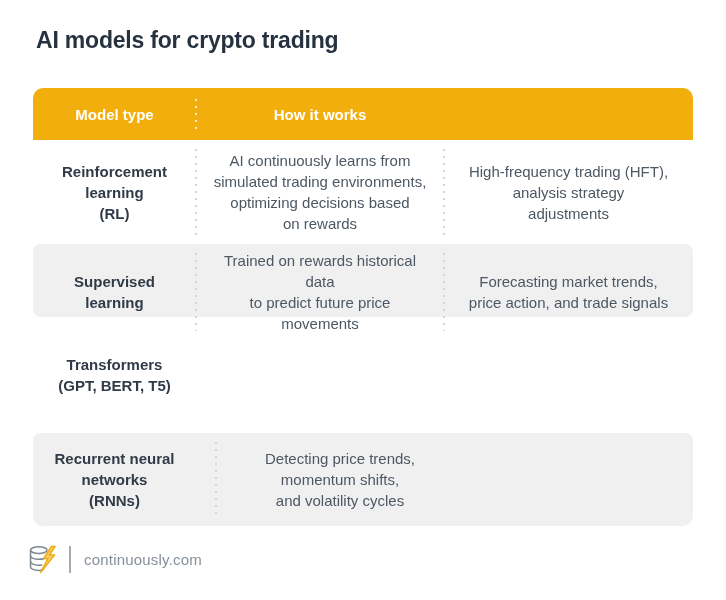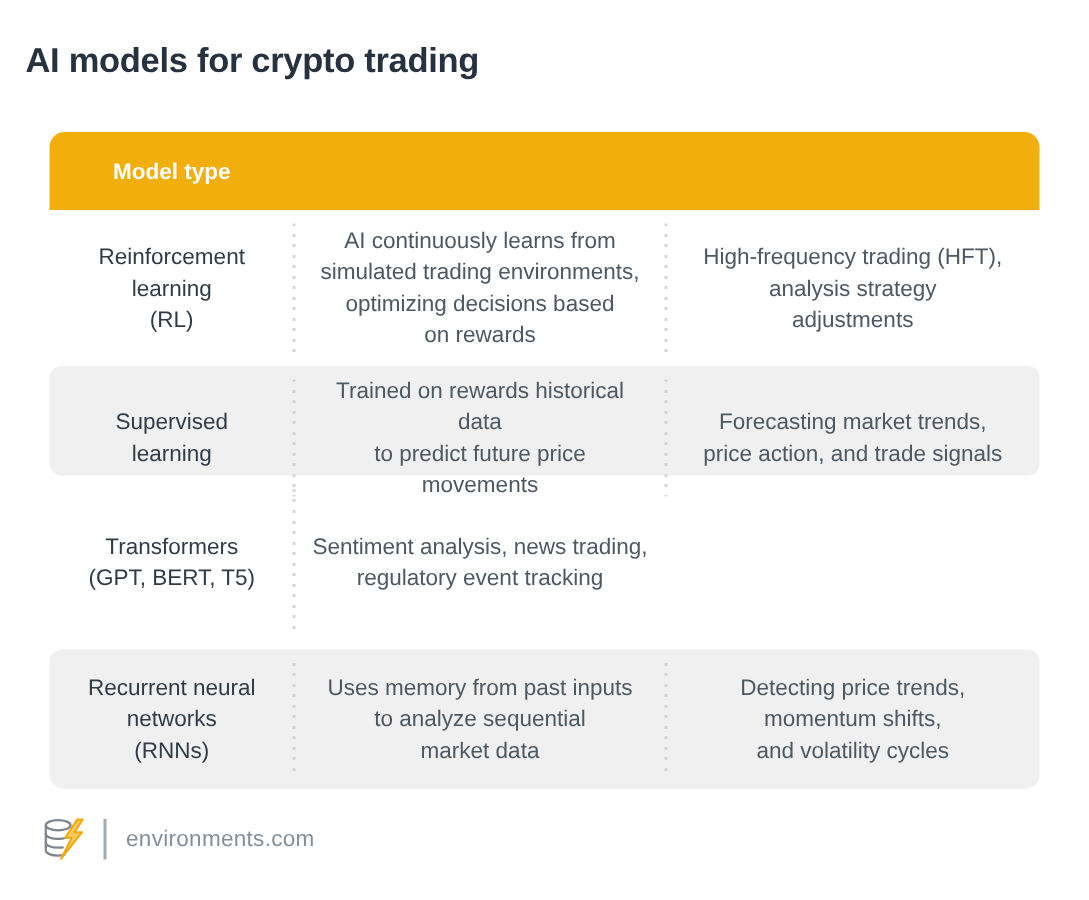--- a/index.html
+++ b/index.html
@@ -5,21 +5,21 @@
   html, body { margin: 0; padding: 0; }
   body {
     width: 726px; height: 600px;
     background: #ffffff;
     font-family: "Liberation Sans", "DejaVu Sans", sans-serif;
     position: relative;
     overflow: hidden;
   }
   .title {
     position: absolute;
-    left: 17px; top: 27px;
+    left: 36px; top: 27px;
     margin: 0;
     font-size: 23px;
     font-weight: bold;
     color: #263240;
     letter-spacing: -0.2px;
   }
   .table {
     position: absolute;
     left: 33px; top: 88px;
     width: 660px;
@@ -49,36 +49,36 @@
     background-image: repeating-linear-gradient(to bottom,
       rgba(255,255,255,0.75) 0 2px, transparent 2px 7px);
   }
   .row {
     display: grid;
     grid-template-columns: 163px 248px 249px;
   }
   .row-0 { height: 104px; }
   .row-1 { height: 73px;  background: #F0F0F1; border-radius: 8px; }
   .row-2 { height: 116px; }
-  .row-3 { height: 93px;  background: #F0F0F1; border-radius: 8px 8px 10px 10px; }
+  .row-3 { height: 93px;  background: #F0F0F1; border-radius: 8px 8px 10px 10px; gap: 20px; }
   .cell {
     display: flex;
     align-items: center;
     justify-content: center;
     text-align: center;
     white-space: pre-line;
     font-size: 15px;
     line-height: 21px;
     color: #4D5863;
     position: relative;
     padding: 6px 12px;
     box-sizing: border-box;
   }
   .cell.model {
-    font-weight: normal;
+    font-weight: bold;
     color: #303B47;
   }
   .cell.divided::before {
     content: "";
     position: absolute;
     left: -1px; top: 9px; bottom: 9px;
     width: 2px;
     background-image: repeating-linear-gradient(to bottom,
       #D3D5D8 0 2px, transparent 2px 7px);
   }
@@ -104,20 +104,21 @@
 <body>
 
 <div class="page">
 
   <h1 class="title">AI models for crypto trading</h1>
 
   <div class="table">
 
     <div class="header-row">
       <div class="hcell">Model type</div>
+      <div class="hcell divided">How it works</div>
     </div>
 
     <div class="row row-0">
       <div class="cell model">Reinforcement
 learning
 (RL)</div>
       <div class="cell divided">AI continuously learns from
 simulated trading environments,
 optimizing decisions based
 on rewards</div>
@@ -132,45 +133,40 @@
       <div class="cell divided">Trained on rewards historical data
 to predict future price
 movements</div>
       <div class="cell divided">Forecasting market trends,
 price action, and trade signals</div>
     </div>
 
     <div class="row row-2">
       <div class="cell model">Transformers
 (GPT, BERT, T5)</div>
-      <div class="cell divided">Sentiment analysis, news trading,
-regulatory event tracking</div>
     </div>
 
     <div class="row row-3">
       <div class="cell model">Recurrent neural
 networks
 (RNNs)</div>
-      <div class="cell divided">Uses memory from past inputs
-to analyze sequential
-market data</div>
       <div class="cell divided">Detecting price trends,
 momentum shifts,
 and volatility cycles</div>
     </div>
 
   </div>
 
   <div class="footer">
     <svg class="logo" viewBox="0 0 32 35" aria-hidden="true">
       <g stroke="#7E868E" stroke-width="1.6" fill="none" stroke-linecap="round">
         <ellipse cx="11.5" cy="7.5" rx="8.8" ry="3.6"></ellipse>
         <path d="M2.7,7.5 v6.2 c0,2 3.9,3.6 8.8,3.6 c2.2,0 4.2,-0.32 5.8,-0.85"></path>
         <path d="M2.7,13.7 v6.2 c0,2 3.9,3.6 8.8,3.6 c1.1,0 2.2,-0.08 3.2,-0.23"></path>
         <path d="M2.7,19.9 v5.6 c0,2 3.9,3.6 8.8,3.6 c1.6,0 3.1,-0.17 4.4,-0.47"></path>
       </g>
       <path d="M25,3.5 L16.5,16.5 h4.6 L13.5,31.5 L28.5,12.5 h-5.4 L29,3.5 Z" fill="#F8C95A" stroke="#EFA90E" stroke-width="1.4" stroke-linejoin="round"></path>
     </svg>
     <div class="footer-divider"></div>
-    <span class="footer-site">environments.com</span>
+    <span class="footer-site">continuously.com</span>
   </div>
 
 </div>
 
 </body></html>

